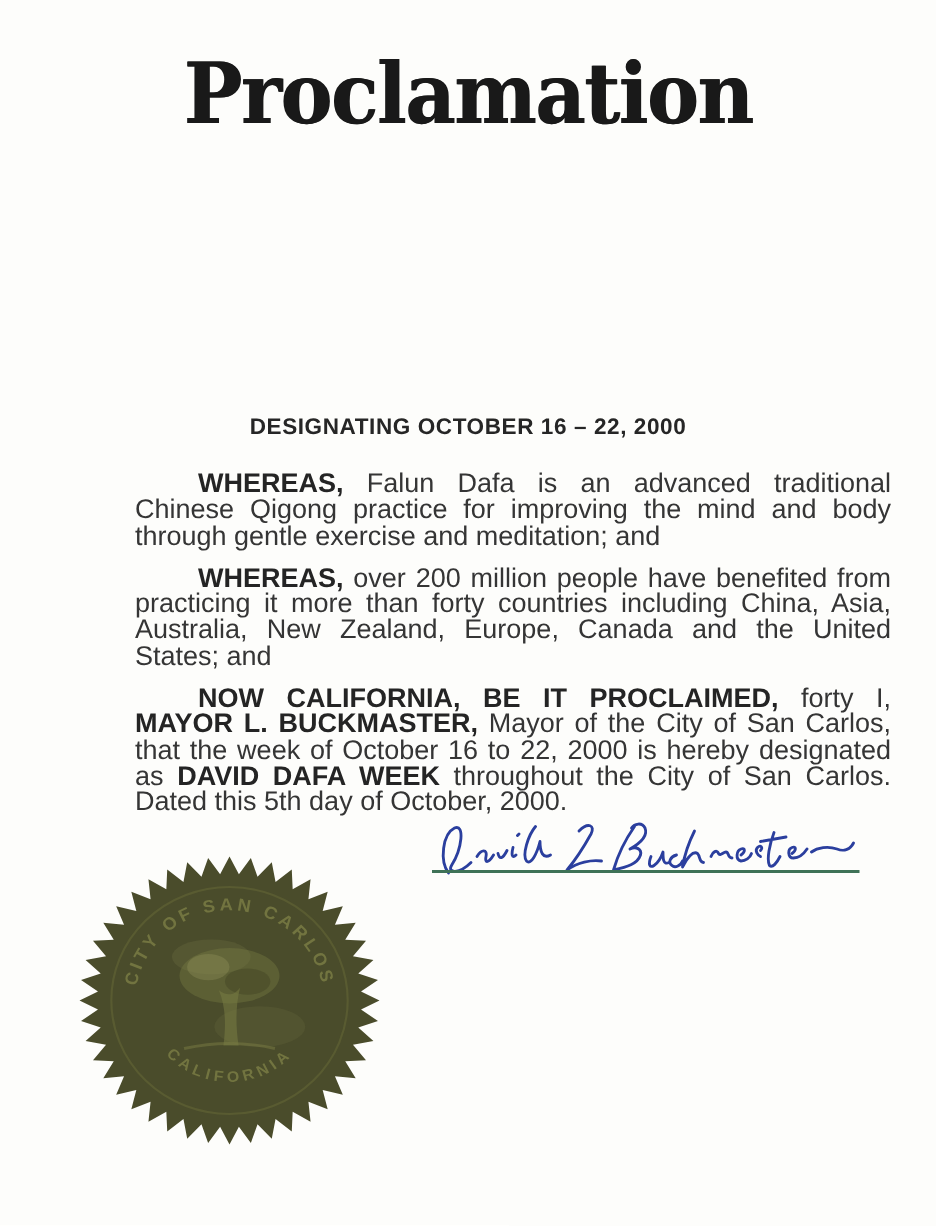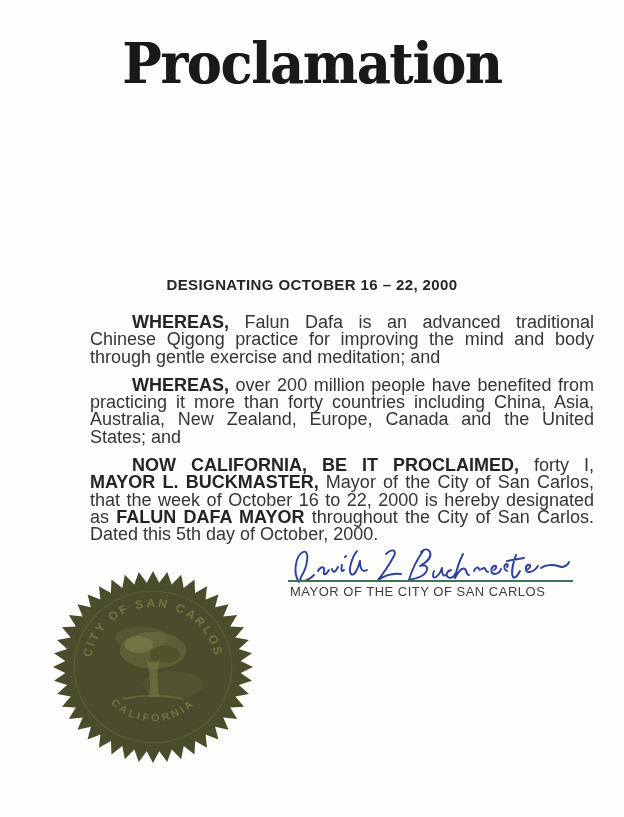--- a/index.html
+++ b/index.html
@@ -55,35 +55,34 @@
 
   <h1 class="doc-title">Proclamation</h1>
 
   <div class="heading">
     <div>DESIGNATING OCTOBER 16 – 22, 2000</div>
   </div>
 
   <div class="body-text">
     <p class="para"><b>WHEREAS,</b><span> Falun Dafa is an advanced traditional Chinese Qigong practice for improving the mind and body through gentle exercise and meditation; and</span></p>
     <p class="para"><b>WHEREAS,</b><span> over 200 million people have benefited from practicing it more than forty countries including China, Asia, Australia, New Zealand, Europe, Canada and the United States; and</span></p>
-    <p class="para"><b>NOW CALIFORNIA, BE IT PROCLAIMED,</b><span> forty I, </span><b>MAYOR L. BUCKMASTER,</b><span> Mayor of the City of San Carlos, that the week of October 16 to 22, 2000 is hereby designated as </span><b>FALUN DAFA MAYOR</b><span> throughout the City of San Carlos.   Dated this 5th day of October, 2000.</span></p>
+    <p class="para"><b>NOW CALIFORNIA, BE IT PROCLAIMED,</b><span> forty I, </span><b>MAYOR L. BUCKMASTER,</b><span> Mayor of the City of San Carlos, that the week of October 16 to 22, 2000 is hereby designated as </span><b>DAVID DAFA WEEK</b><span> throughout the City of San Carlos.   Dated this 5th day of October, 2000.</span></p>
   </div>
 
   <div class="sig-block">
     <svg class="sig-svg" width="283" height="44" viewBox="0 0 283 44" aria-label="signature">
       <path class="sig-path" d="M11,40 C5,32 7,14 15,10 C22,7 20,24 13,35 C10,40 18,41 26,33"></path>
       <path class="sig-path" d="M30,29 C33,24 37,24 36,29 C35,34 38,33 41,28 M44,27 C45,31 47,31 50,25 M54,23 C53,27 53,31 56,28 M57,15 L58,14 M69,9 C64,15 60,28 63,32 C66,35 70,27 72,19 C72,26 74,31 79,28"></path>
       <path class="sig-path" d="M98,12 C104,6 109,8 106,14 C101,23 95,32 90,38 C97,33 106,31 113,32"></path>
       <path class="sig-path" d="M135,9 C128,19 123,31 121,38 C130,36 137,34 139,28 C140,24 136,22 132,24 C139,20 144,15 142,10 C140,6 135,7 133,10"></path>
       <path class="sig-path" d="M146,29 C144,34 145,37 148,35 C151,33 153,29 154,26 C154,30 154,35 158,33 M163,28 C159,29 157,33 160,35 C162,37 166,35 167,32 M175,12 C171,20 168,30 167,36 C170,30 174,25 177,27 C179,29 178,33 181,33"></path>
       <path class="sig-path" d="M186,29 C187,26 190,24 191,27 C192,29 194,26 196,26 C198,26 197,30 200,30 M206,28 C209,26 209,23 206,24 C203,25 202,31 206,32 C209,32 212,30 213,27 M219,25 C221,23 219,21 217,23 C215,25 217,28 219,29"></path>
       <path class="sig-path" d="M228,13 C225,21 223,31 225,35 C227,37 230,33 232,29 M219,19 L236,16 M240,27 C243,25 243,22 240,23 C237,24 237,30 241,30 C245,30 248,27 250,24 M253,26 C257,23 264,22 270,24 C275,26 279,24 281,20"></path>
     </svg>
     <div class="sig-line"></div>
-    <div class="sig-title">MAYOR OF THE CITY OF SAN CARLOS</div>
   </div>
 
   <svg class="seal-svg" width="202" height="194" viewBox="0 0 200 200" preserveAspectRatio="none" aria-label="embossed seal">
     <polygon id="seal-star" points="100.0,1.0 106.2,13.2 114.1,2.0 118.5,15.0 127.9,5.0 130.4,18.5 141.1,9.9 141.7,23.6 153.5,16.7 152.1,30.4 164.8,25.2 161.5,38.5 174.8,35.2 169.6,47.9 183.3,46.5 176.4,58.3 190.1,58.9 181.5,69.6 195.0,72.1 185.0,81.5 198.0,85.9 186.8,93.8 199.0,100.0 186.8,106.2 198.0,114.1 185.0,118.5 195.0,127.9 181.5,130.4 190.1,141.1 176.4,141.7 183.3,153.5 169.6,152.1 174.8,164.8 161.5,161.5 164.8,174.8 152.1,169.6 153.5,183.3 141.7,176.4 141.1,190.1 130.4,181.5 127.9,195.0 118.5,185.0 114.1,198.0 106.2,186.8 100.0,199.0 93.8,186.8 85.9,198.0 81.5,185.0 72.1,195.0 69.6,181.5 58.9,190.1 58.3,176.4 46.5,183.3 47.9,169.6 35.2,174.8 38.5,161.5 25.2,164.8 30.4,152.1 16.7,153.5 23.6,141.7 9.9,141.1 18.5,130.4 5.0,127.9 15.0,118.5 2.0,114.1 13.2,106.2 1.0,100.0 13.2,93.8 2.0,85.9 15.0,81.5 5.0,72.1 18.5,69.6 9.9,58.9 23.6,58.3 16.7,46.5 30.4,47.9 25.2,35.2 38.5,38.5 35.2,25.2 47.9,30.4 46.5,16.7 58.3,23.6 58.9,9.9 69.6,18.5 72.1,5.0 81.5,15.0 85.9,2.0 93.8,13.2" style="fill:var(--seal-base)"></polygon>
     <circle cx="100" cy="100" r="78" fill="none" stroke="#5c5f33" stroke-width="1.4" opacity="0.8"></circle>
     <ellipse cx="88" cy="70" rx="26" ry="12" fill="#9a9d62" opacity="0.14"></ellipse>
     <ellipse cx="120" cy="118" rx="30" ry="14" fill="#9a9d62" opacity="0.10"></ellipse>
     <defs>
       <path id="arcTop" d="M 38,100 A 62,62 0 0 1 162,100"></path>
       <path id="arcBottom" d="M 44,100 A 56,56 0 0 0 156,100"></path>

